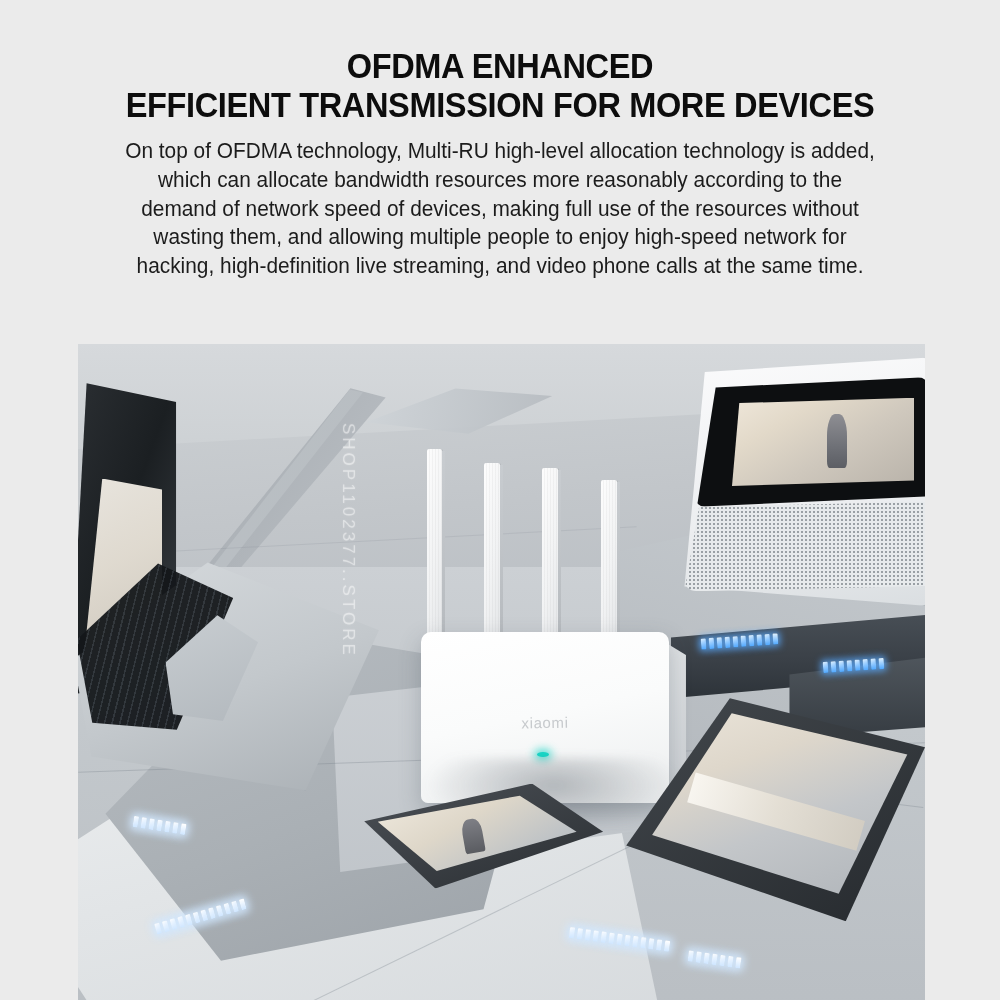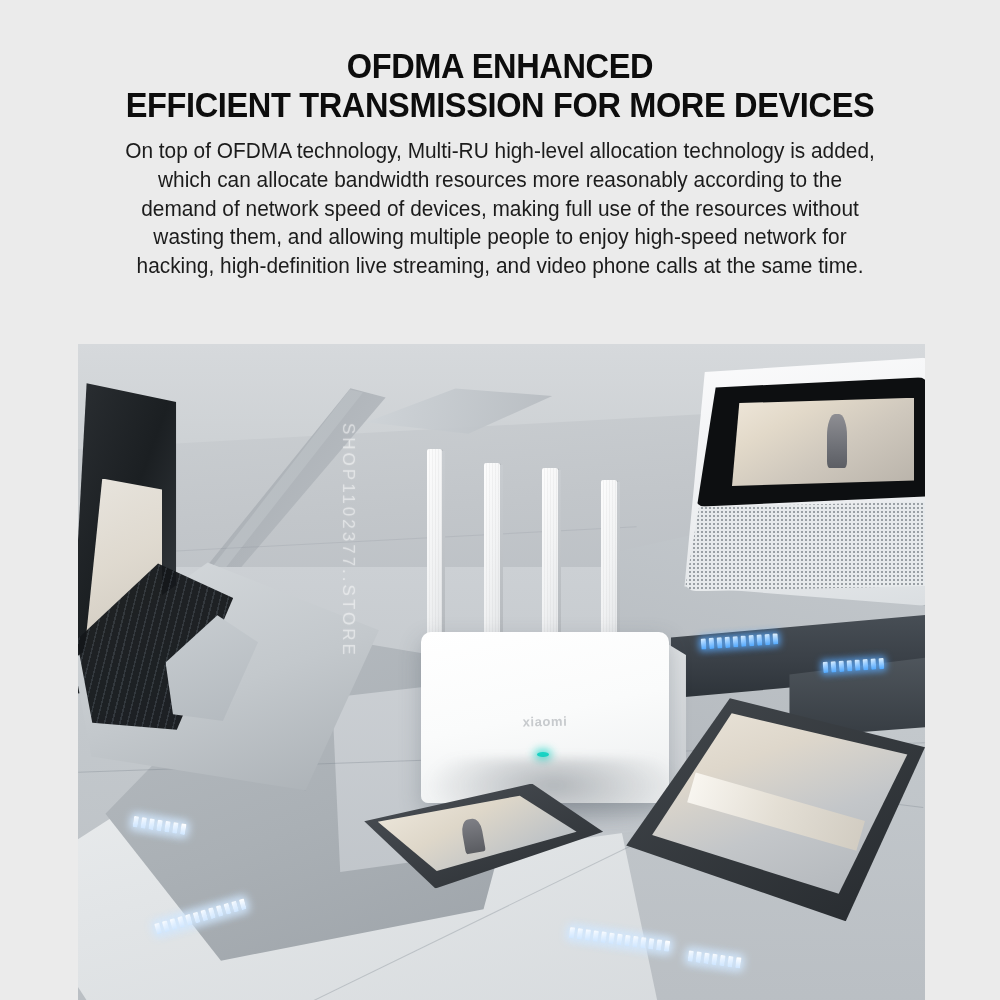--- a/index.html
+++ b/index.html
@@ -170,21 +170,21 @@
     box-shadow:0 8px 22px rgba(70,80,90,.28);
   }
   .router-side{
     position:absolute; left:82%; bottom:-1.5%; width:10%; height:46%;
     background:linear-gradient(180deg,#dfe2e4,#c9cdd1);
     clip-path:polygon(0 2%, 100% 12%, 100% 86%, 0 100%);
   }
   .router-logo{
     position:absolute; left:50%; top:48%;
     transform:translateX(-50%) rotate(-1deg);
-    font-size:13px; letter-spacing:.6px; color:#c7cacd; font-weight:700;
+    font-size:15px; letter-spacing:.6px; color:#c7cacd; font-weight:400;
   }
   .router-led{
     position:absolute; left:47%; top:70%;
     width:12px; height:5px; border-radius:50%;
     background:#18d8c8;
     box-shadow:0 0 9px 3px rgba(25,215,200,.75);
   }
   .router-shadow{
     position:absolute; left:-6%; bottom:-6%; width:104%; height:18%;
     background:radial-gradient(60% 100% at 50% 40%, rgba(60,70,80,.35), rgba(60,70,80,0) 72%);

